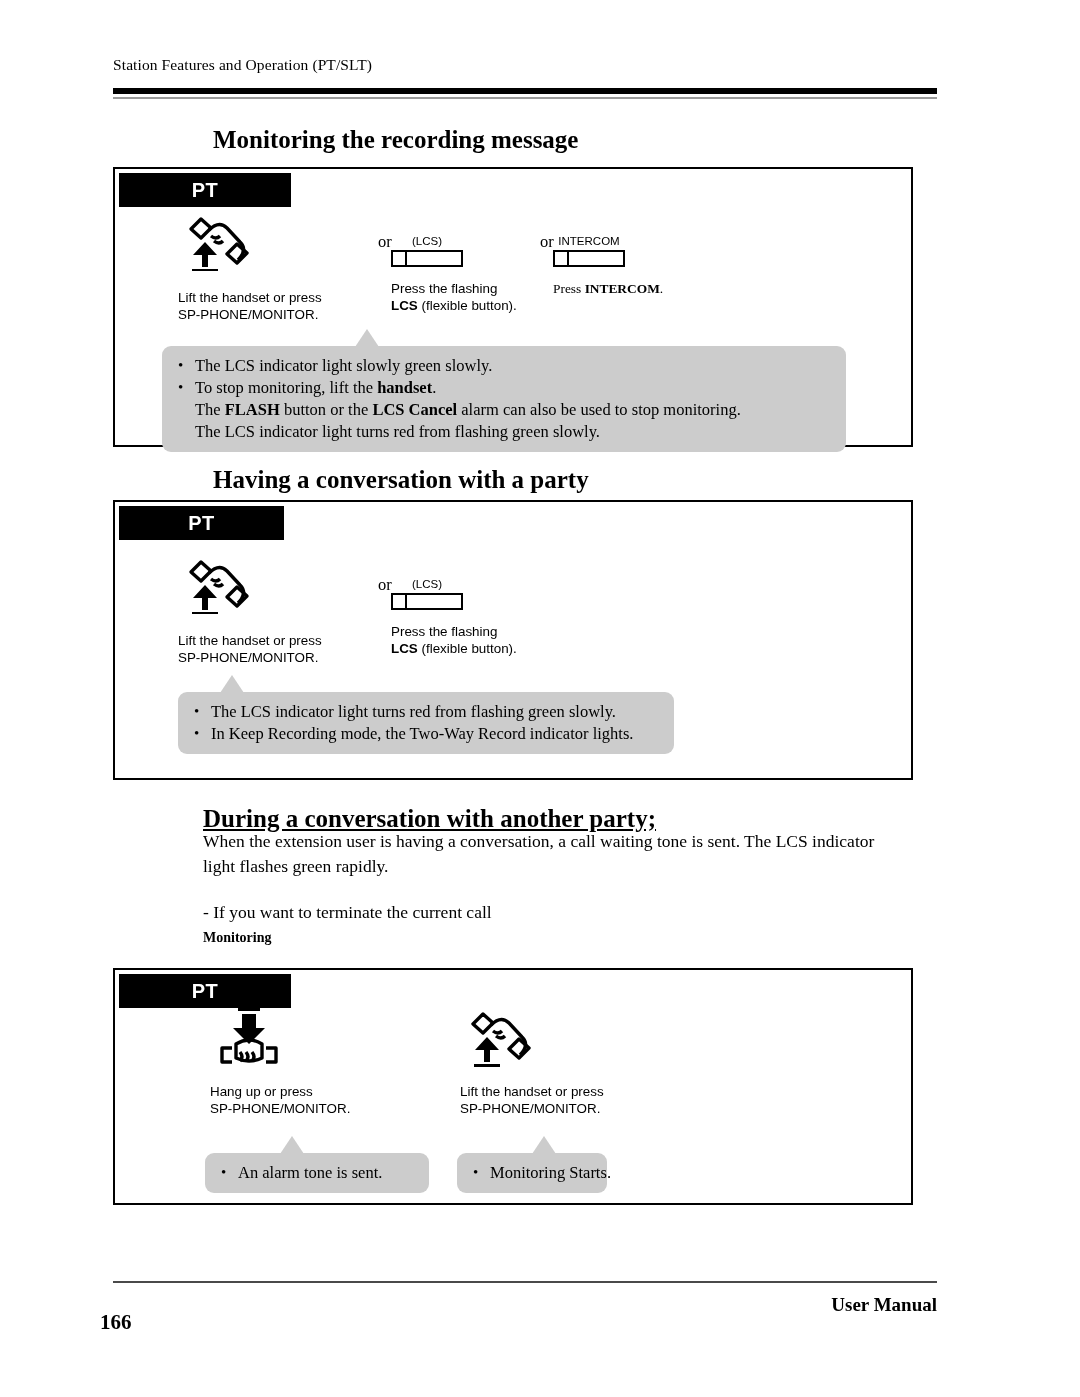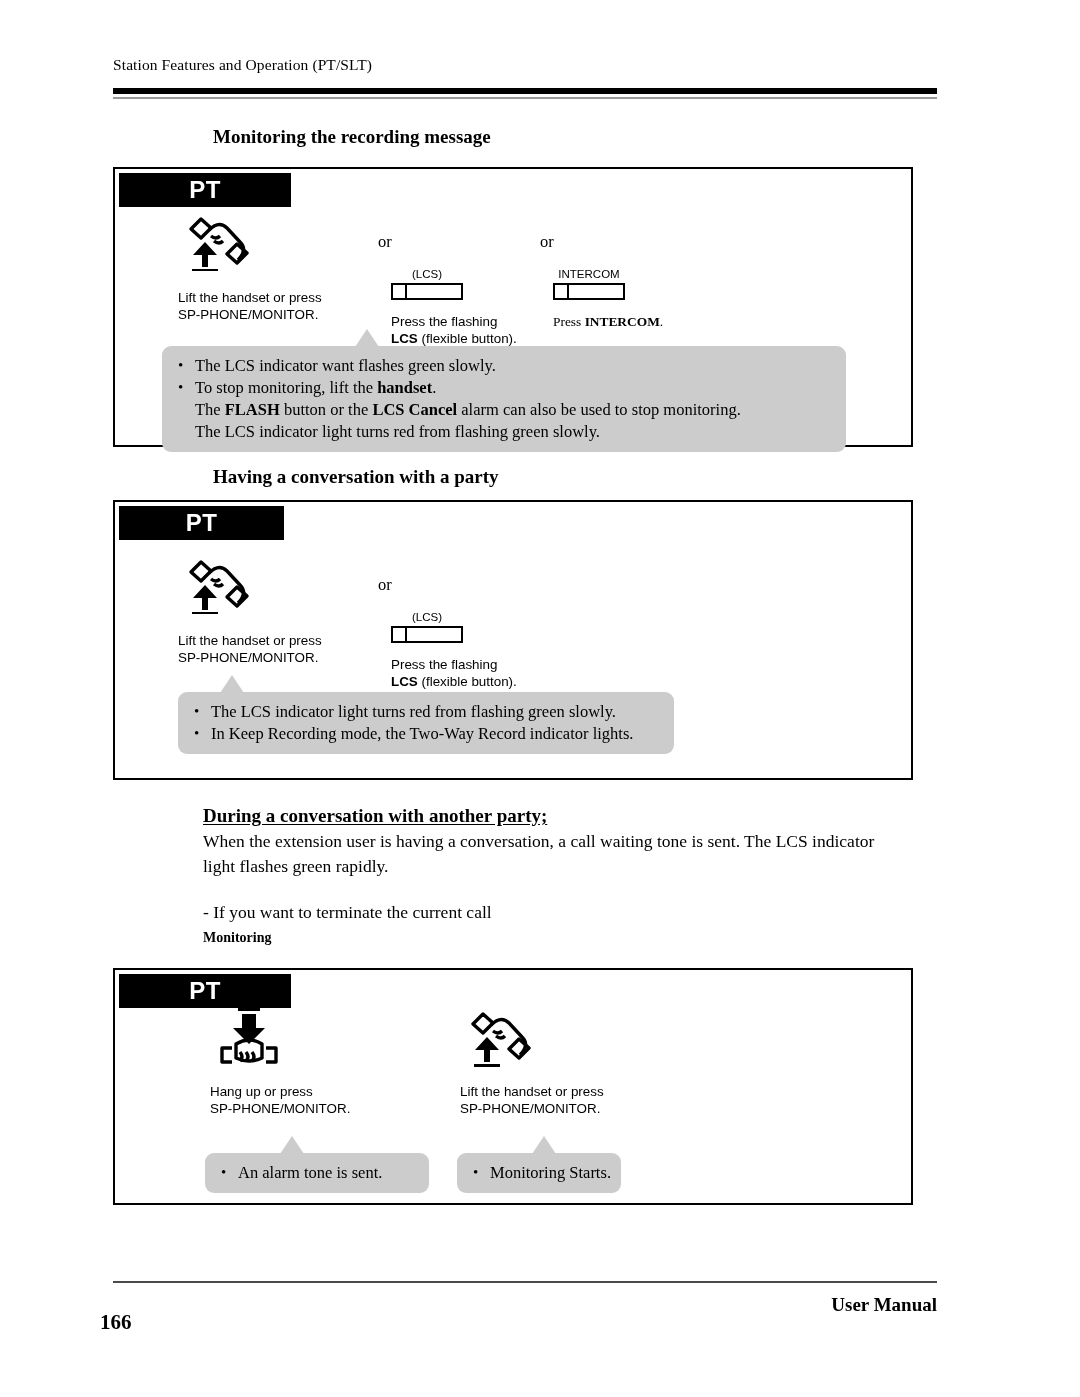--- a/index.html
+++ b/index.html
@@ -45,21 +45,21 @@
     width: 824px;
     height: 1.5px;
     background: #9a9a9a;
   }
 
   
   .sec-title {
     position: absolute;
     font-family: "Liberation Serif", serif;
     font-weight: bold;
-    font-size: 19px;
+    font-size: 25px;
     white-space: nowrap;
   }
   .sec-title.underlined {
     text-decoration: underline;
     text-underline-offset: 2px;
   }
 
   
   .pt-panel {
     position: absolute;
@@ -68,21 +68,21 @@
     box-sizing: border-box;
   }
   .pt-tab {
     position: absolute;
     left: 4px;
     top: 4px;
     background: #000000;
     color: #ffffff;
     font-family: "Liberation Sans", sans-serif;
     font-weight: bold;
-    font-size: 24px;
+    font-size: 20px;
     letter-spacing: 0.5px;
     display: flex;
     align-items: center;
     justify-content: center;
     box-sizing: border-box;
   }
 
   
   .step {
     position: absolute;
@@ -112,21 +112,20 @@
 
   
   .btn-wrap { position: absolute; }
   .btn-label {
     font-family: "Liberation Sans", sans-serif;
     font-size: 11.5px;
     text-align: center;
     line-height: 13px;
     white-space: nowrap;
     margin-bottom: 2px;
-    margin-top: 33px;
   }
   .btn-body {
     width: 72px;
     height: 17px;
     border: 2px solid #000;
     box-sizing: border-box;
     background: #fff;
     display: flex;
     align-items: stretch;
   }
@@ -260,21 +259,21 @@
         <div class="btn-label" style="width:72px;">INTERCOM</div>
         <div class="btn-body">
           <div class="btn-led"></div>
         </div>
       </div>
       <div class="step-cap" style="margin-top:38px;font-family:Liberation Serif, serif;"><span>Press </span><b>INTERCOM</b><span>.</span></div>
     </div>
 
     <div class="callout" style="left:47px; top:177px; width:684px;">
       <div class="tail" style="left:193px;"></div>
-      <div class="co-line bulleted">The LCS indicator want flashes green slowly.</div>
+      <div class="co-line bulleted">The LCS indicator light slowly green slowly.</div>
       <div class="co-line bulleted"><span>To stop monitoring, lift the </span><b>handset</b><span>.</span></div>
       <div class="co-line" style="padding-left:19px;"><span>The </span><b>FLASH</b><span> button or the </span><b>LCS Cancel</b><span> alarm can also be used to stop monitoring.</span></div>
       <div class="co-line" style="padding-left:19px;">The LCS indicator light turns red from flashing green slowly.</div>
     </div>
   </div>
 
   <div class="sec-title" style="left:213px; top:466px;">Having a conversation with a party</div>
 
   <div class="pt-panel" style="left:113px; top:500px; width:800px; height:280px;">
 
@@ -361,21 +360,21 @@
             <path d="M49 43 L59 33 L69 42 L59 52 Z"></path>
             <path d="M31 19 Q41 9 49 17 L62 31 Q70 39 60 49"></path>
             <path d="M33 25 q5 4 9 0 M36 30 q5 4 9 0"></path>
           </g>
           <path d="M24 56 L24 44 L15 44 L27 31 L39 44 L30 44 L30 56 Z" fill="#000"></path>
           <rect x="14" y="58" width="26" height="3" fill="#000"></rect>
         </svg>
       </div>
       <div class="step-cap" style="margin-top:16px;">Lift the handset or press</div>
       <div class="step-cap">SP-PHONE/MONITOR.</div>
-      <div class="callout" style="position:absolute; left:-3px; top:145px; width:164px;">
+      <div class="callout" style="position:absolute; left:-3px; top:145px; width:150px;">
         <div class="tail" style="left:75px;"></div>
         <div class="co-line bulleted">Monitoring Starts.</div>
       </div>
     </div>
   </div>
 
   <div class="foot-rule"></div>
   <div class="foot-left">166</div>
   <div class="foot-right">User Manual</div>
 

